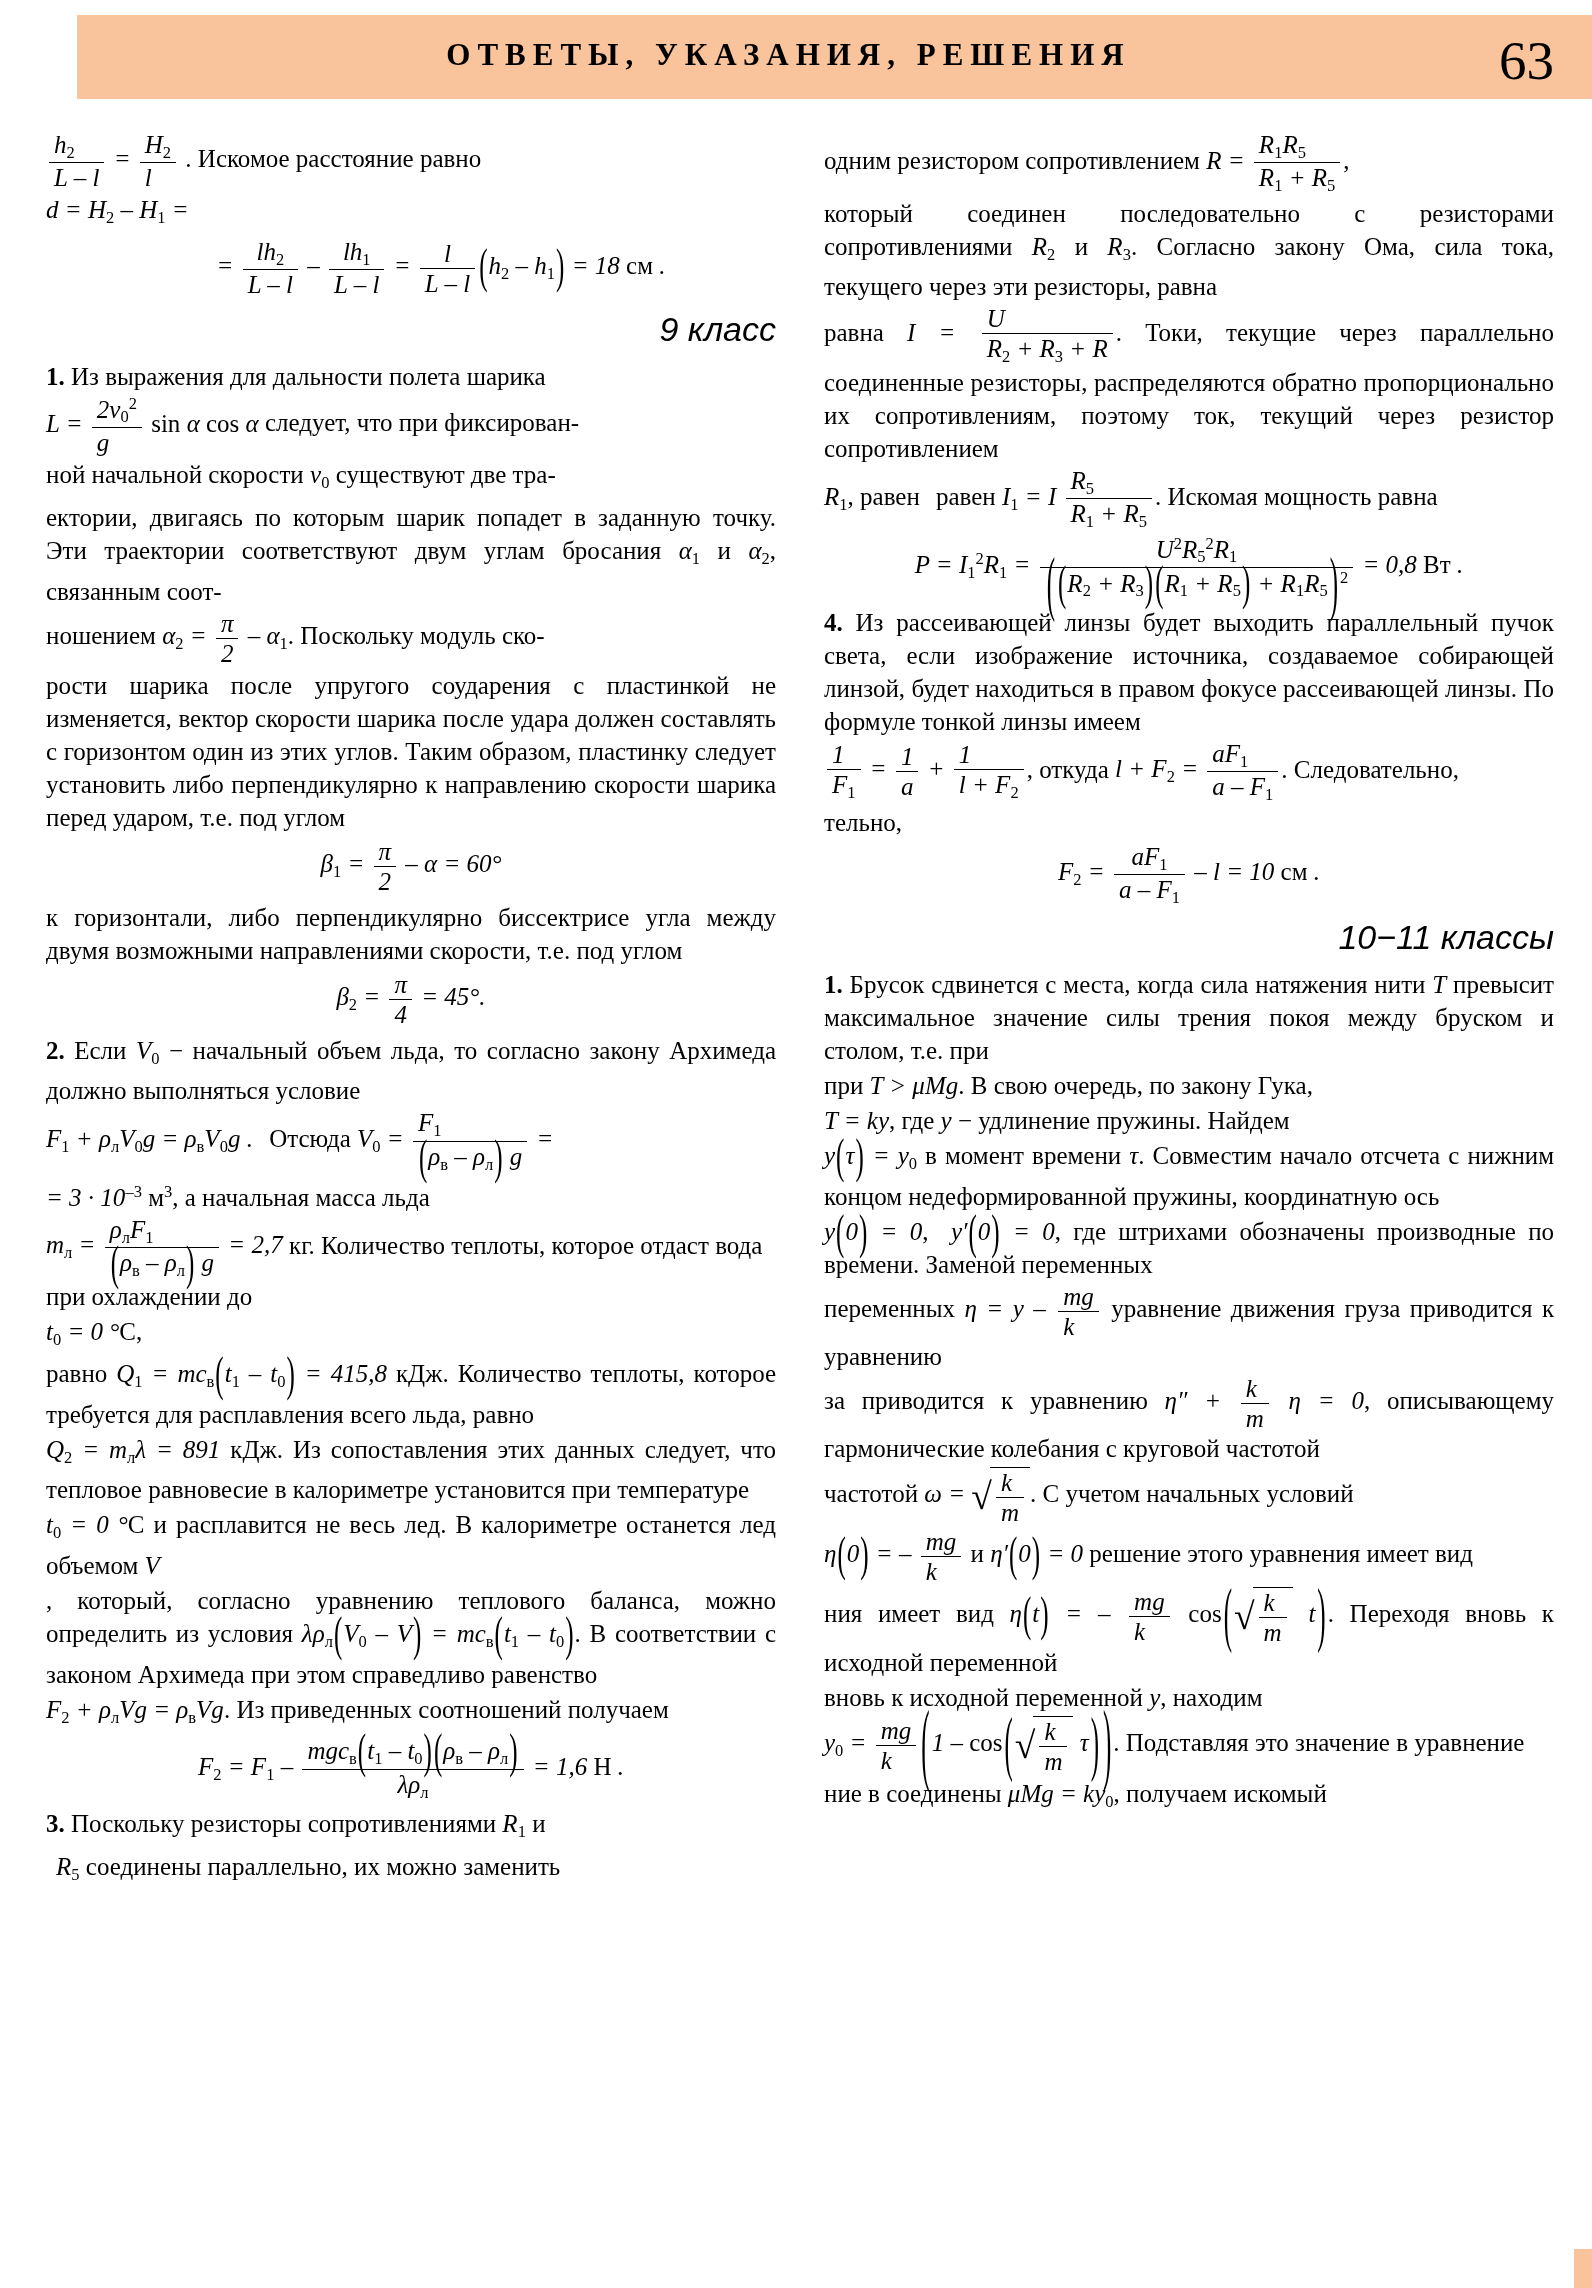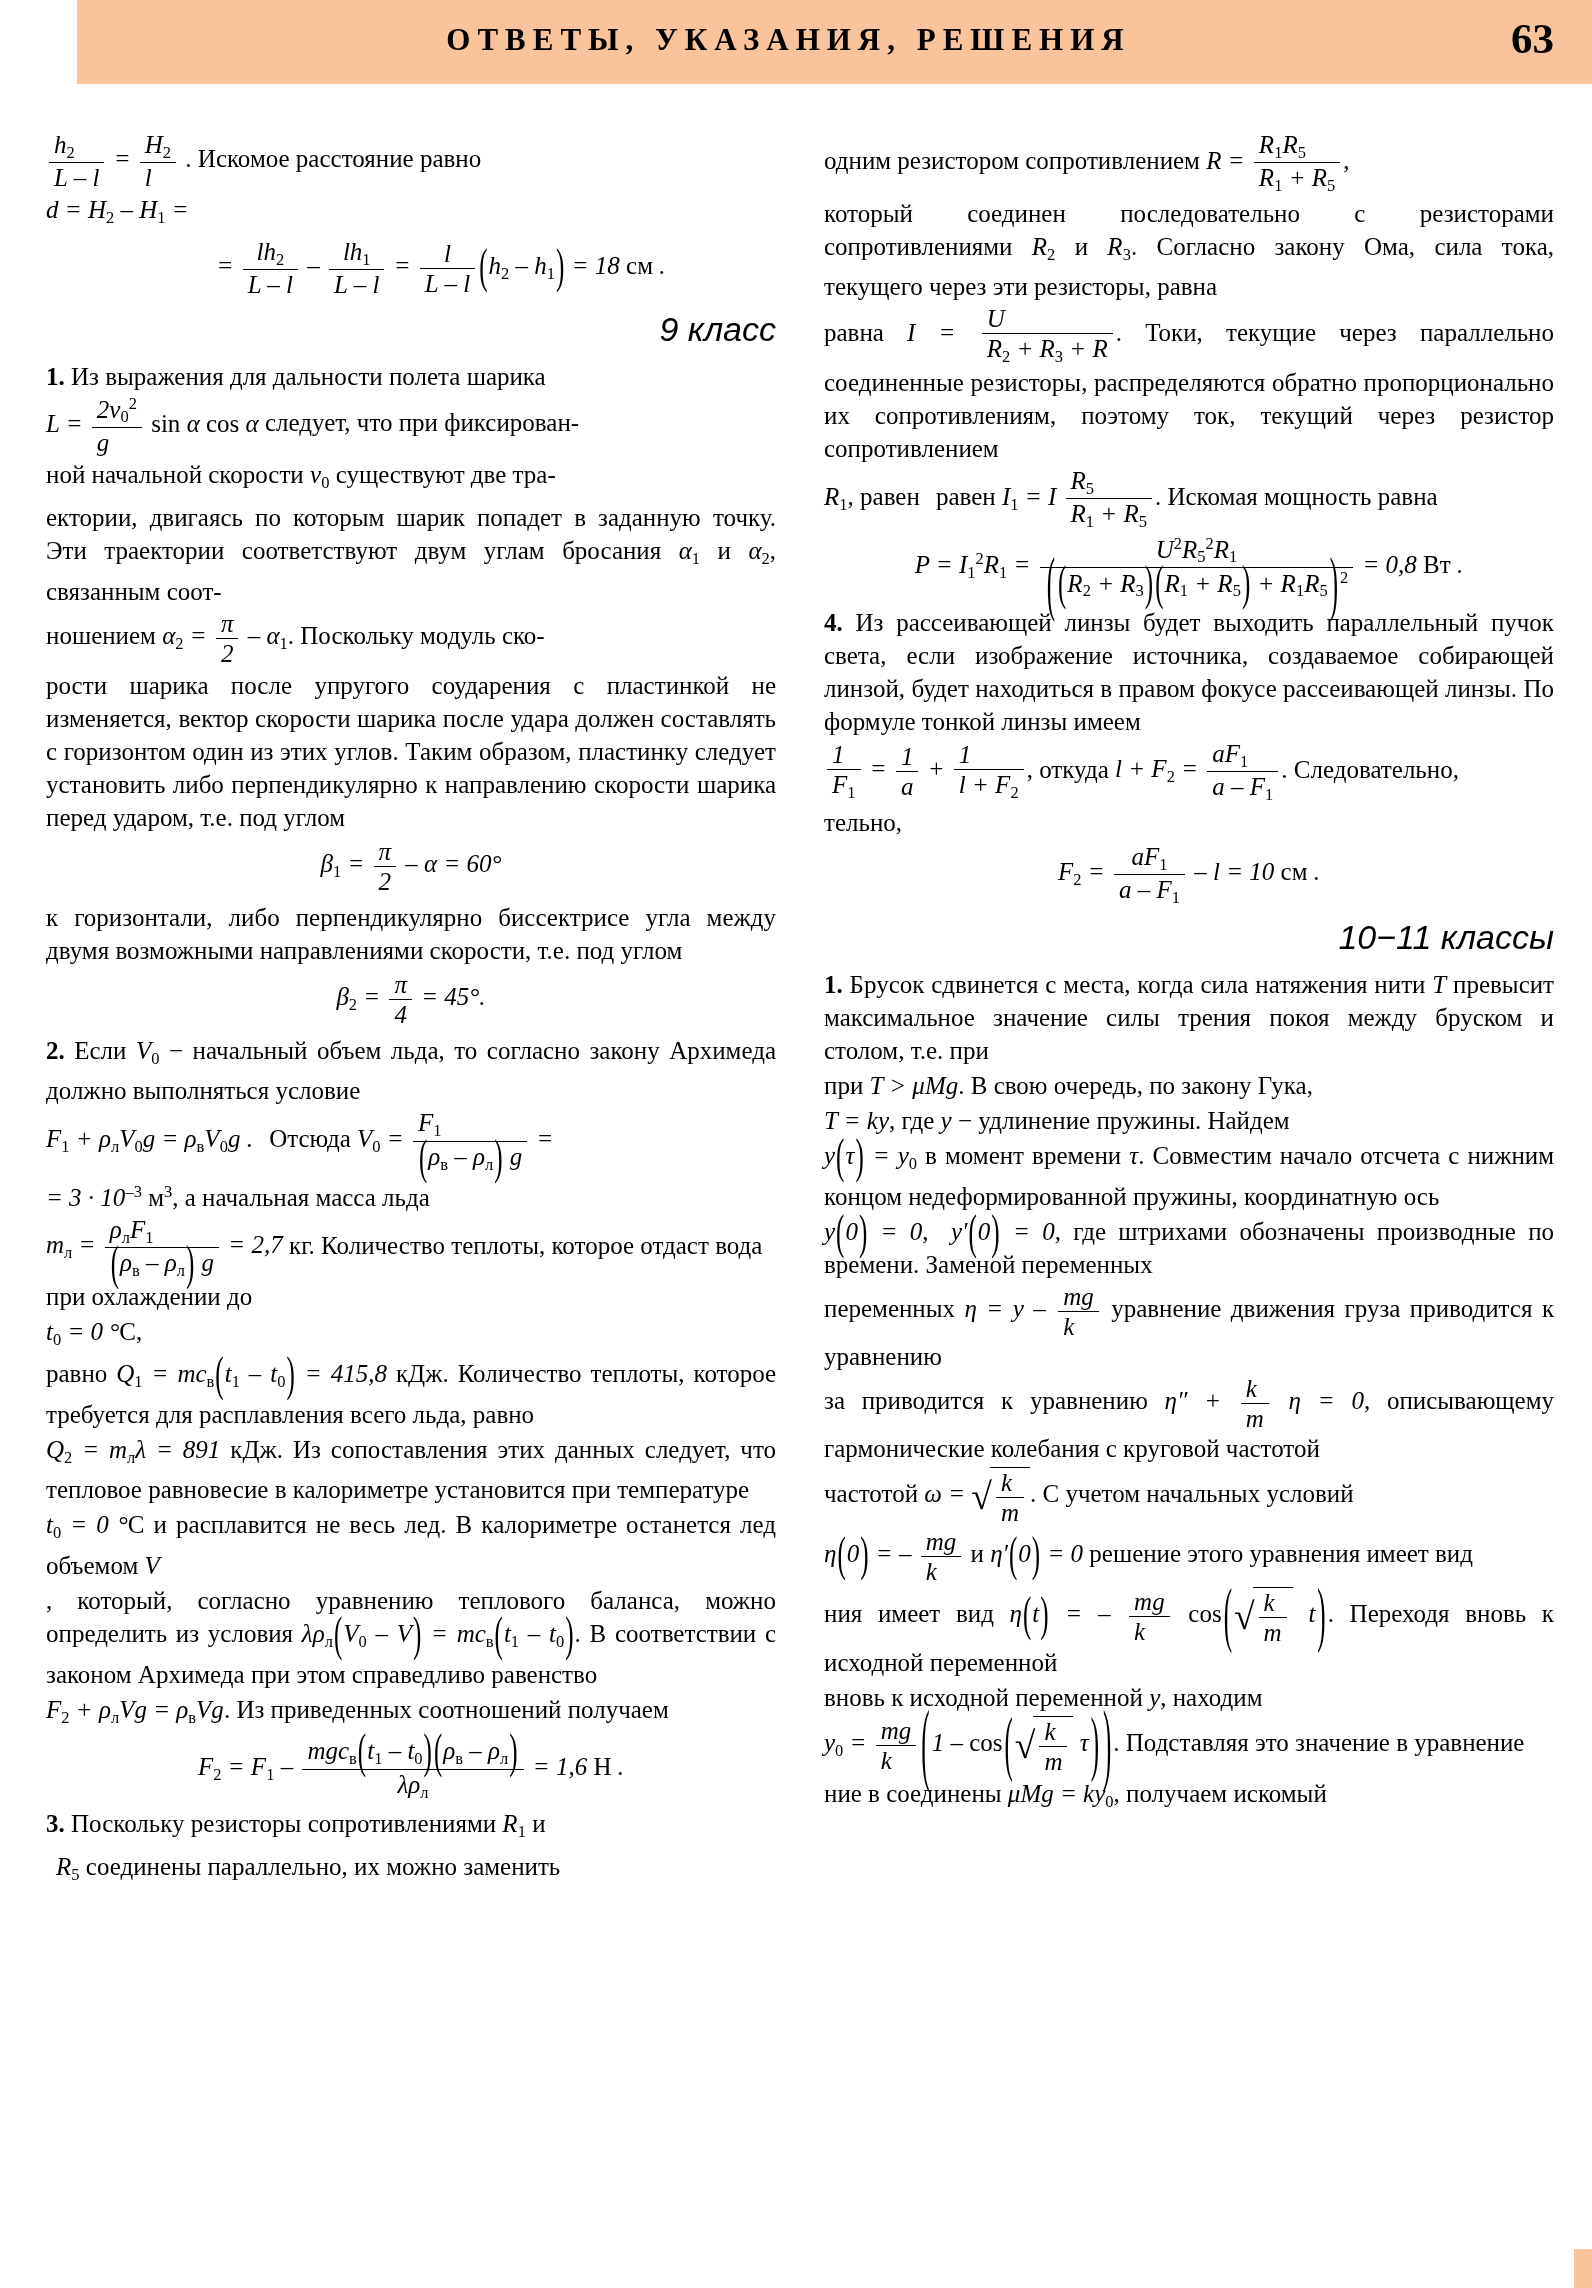--- a/index.html
+++ b/index.html
@@ -14,42 +14,42 @@
     background: #ffffff;
     font-family: "Liberation Serif", "DejaVu Serif", serif;
     color: #000000;
     overflow: hidden;
     box-sizing: border-box;
   }
   
   .header-band {
     position: absolute;
     left: 77px;
-    top: 0;
+    top: 15px;
     width: 1515px;
     height: 84px;
     background: #f9c39b;
   }
   .header-title {
     position: absolute;
     left: 0;
     top: 22px;
     width: 1423px;
     text-align: center;
     font-size: 31px;
     font-weight: bold;
     letter-spacing: 7px;
     font-family: "Liberation Serif", "DejaVu Serif", serif;
   }
   .header-pageno {
     position: absolute;
     right: 38px;
     top: 14px;
-    font-size: 43px;
-    font-weight: bold;
+    font-size: 55px;
+    font-weight: normal;
     font-family: "Liberation Serif", "DejaVu Serif", serif;
   }
   
   .columns {
     position: absolute;
     left: 46px;
     top: 103px;
     width: 1508px;
     height: 2169px;
     display: flex;

